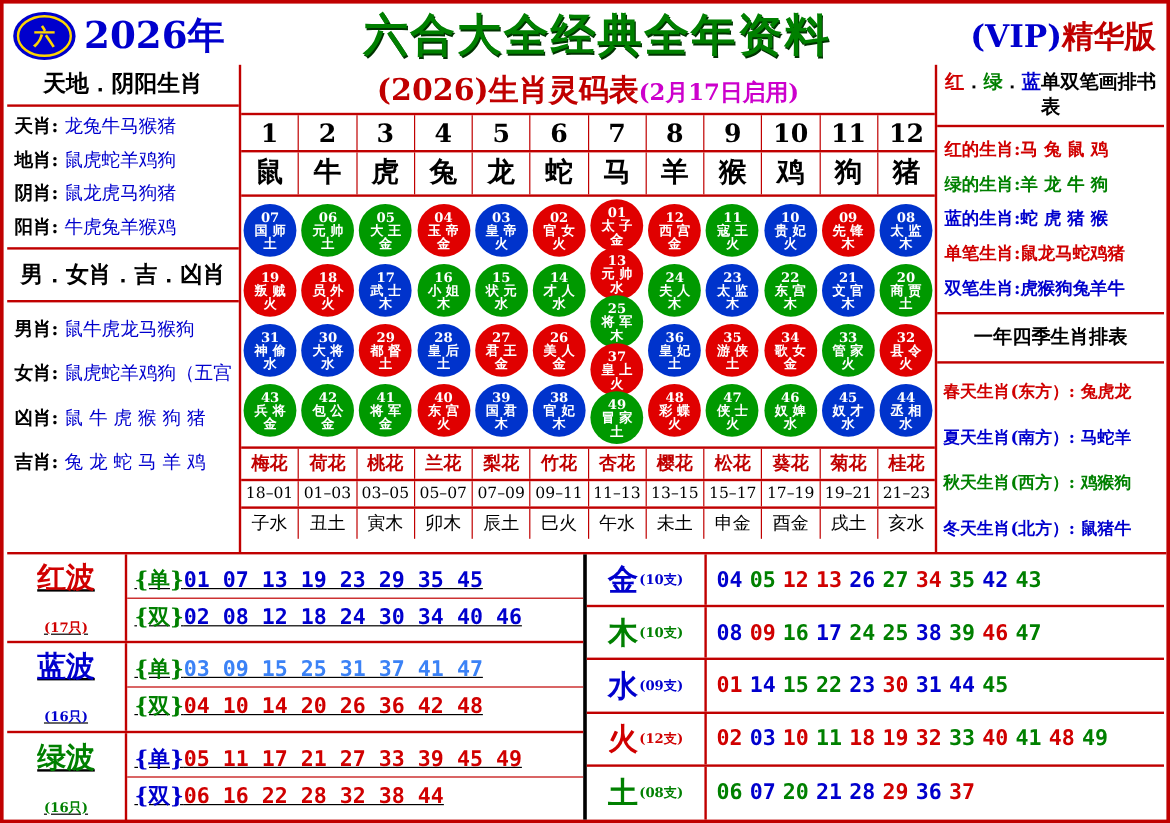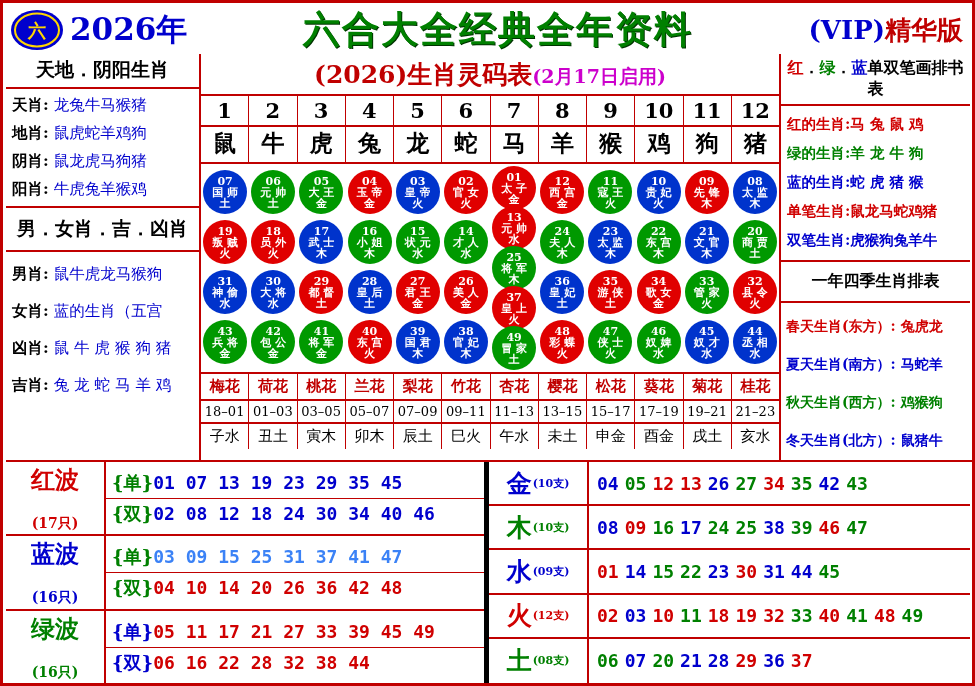--- a/index.html
+++ b/index.html
@@ -66,27 +66,27 @@
   .stemcell:last-child{border-right:none;}
 
   
   .rhead{text-align:center;font-weight:bold;font-size:16px;padding:4px 0;border-bottom:2px solid #c00000;font-family:"DejaVu Serif","Liberation Serif",serif;}
   .rrow{font-size:14.5px;padding:5px 4px 5px 6px;white-space:nowrap;font-family:"DejaVu Serif","Liberation Serif",serif;font-weight:bold;}
   .rhead2{text-align:center;font-weight:bold;font-size:16px;padding:5px 0;border-bottom:2px solid #c00000;font-family:"DejaVu Serif","Liberation Serif",serif;}
   .rrow2{font-size:14px;padding:6px 3px 6px 5px;white-space:nowrap;font-family:"DejaVu Serif","Liberation Serif",serif;font-weight:bold;}
 
   
   .bottom{position:absolute;left:3px;top:457px;width:966px;height:223px;display:flex;border-top:2px solid #c00000;box-sizing:border-box;}
-  .bl{width:483px;box-sizing:border-box;border-right:5px solid #000000;}
+  .bl{width:483px;box-sizing:border-box;border-right:3px solid #000000;text-decoration:underline;}
   .br{width:481px;box-sizing:border-box;}
   .waverow{display:flex;height:74.3px;border-bottom:2px solid #c00000;box-sizing:border-box;}
   .waverow:last-child{border-bottom:none;}
   .wavelab{width:100px;box-sizing:border-box;border-right:2px solid #c00000;display:flex;flex-direction:column;align-items:center;justify-content:center;font-family:"DejaVu Serif","Liberation Serif",serif;}
   .wavelab .wn{font-size:24px;font-weight:bold;}
-  .wavelab .wc{font-size:14px;font-weight:bold;margin-top:19px;text-align:center;}
+  .wavelab .wc{font-size:11px;font-weight:bold;margin-top:19px;text-align:center;}
   .wavenums{flex:1;display:flex;flex-direction:column;justify-content:center;}
   .wline{font-size:18px;font-weight:bold;padding:3px 0 3px 6px;white-space:nowrap;font-family:"DejaVu Sans Mono","Liberation Mono",monospace;letter-spacing:0px;}
   .wline.top{border-bottom:1px solid #c00000;}
   .wtag{font-family:"DejaVu Serif","Liberation Serif",serif;}
 
   .elemrow{display:flex;height:44.2px;border-bottom:2px solid #c00000;box-sizing:border-box;align-items:center;}
   .elemrow:last-child{border-bottom:none;}
   .elemlab{width:100px;box-sizing:border-box;border-right:2px solid #c00000;height:100%;display:flex;align-items:center;justify-content:center;font-family:"DejaVu Serif","Liberation Serif",serif;}
   .elemlab .en{font-size:25px;font-weight:bold;}
   .elemlab .ec{font-size:11px;font-weight:bold;margin-left:1px;}
@@ -119,21 +119,21 @@
       <div class="lhead">天地．阴阳生肖</div>
       <div style="border-bottom:2px solid #c00000;padding:2px 0 3px;">
         <div class="lrow"><b class="c-red">天肖:</b> <span class="c-blue">龙兔牛马猴猪</span></div>
         <div class="lrow"><b class="c-red">地肖:</b> <span class="c-blue">鼠虎蛇羊鸡狗</span></div>
         <div class="lrow"><b class="c-red">阴肖:</b> <span class="c-blue">鼠龙虎马狗猪</span></div>
         <div class="lrow"><b class="c-red">阳肖:</b> <span class="c-blue">牛虎兔羊猴鸡</span></div>
       </div>
       <div class="lhead" style="padding-top:8px;padding-bottom:8px;">男．女肖．吉．凶肖</div>
       <div style="padding:4px 0;">
         <div class="lrow" style="padding-top:8px;padding-bottom:8px;"><b class="c-red">男肖:</b> <span class="c-blue">鼠牛虎龙马猴狗</span></div>
-        <div class="lrow" style="padding-top:8px;padding-bottom:8px;"><b class="c-red">女肖:</b> <span class="c-blue">蓝的生肖（五宫</span></div>
+        <div class="lrow" style="padding-top:8px;padding-bottom:8px;"><b class="c-red">女肖:</b> <span class="c-blue">鼠虎蛇羊鸡狗（五宫</span></div>
         <div class="lrow" style="padding-top:8px;padding-bottom:8px;"><b class="c-red">凶肖:</b> <span class="c-blue">鼠 牛 虎 猴 狗 猪</span></div>
         <div class="lrow" style="padding-top:8px;padding-bottom:8px;"><b class="c-red">吉肖:</b> <span class="c-blue">兔 龙 蛇 马 羊 鸡</span></div>
       </div>
     </div>
 
     <div class="col-mid">
       <div class="mid-title">
         <span class="t1">(2026)生肖灵码表</span><span class="t2">(2月17日启用)</span>
       </div>
       <div class="numrow sep" id="numrow">

